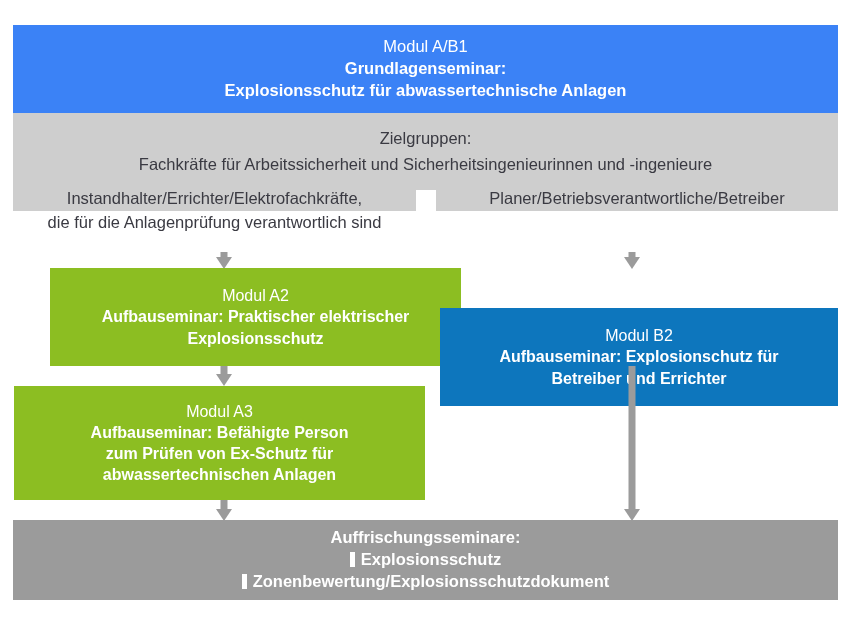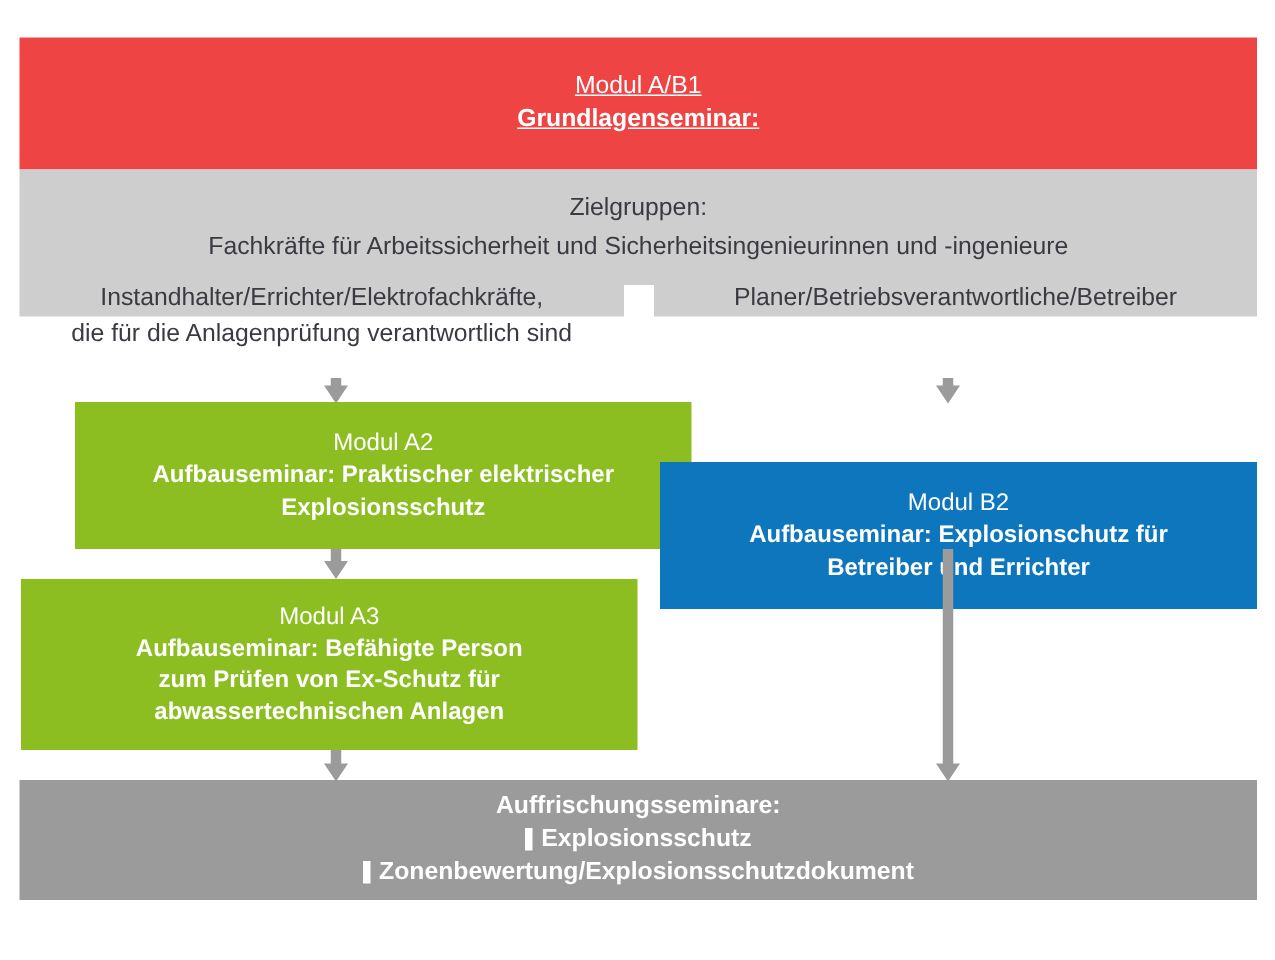--- a/index.html
+++ b/index.html
@@ -28,25 +28,24 @@
     justify-content: center;
     text-align: center;
     line-height: 1.32;
   }
   
   .box-top {
     left: 13px;
     top: 25px;
     width: 825px;
     height: 88px;
-    background: #ef4444;
+    background: #3b82f6;
     color: #ffffff;
     font-size: 16.5px;
     padding: 6px 24px;
-    text-decoration: underline;
   }
   .box-top .ln-1 { font-weight: normal; }
   .box-top .ln-2,
   .box-top .ln-3 { font-weight: bold; }
 
   
   .band-target {
     position: absolute;
     left: 13px;
     top: 113px;
@@ -198,20 +197,21 @@
   .arrow-right-2 .shaft { height: 144px; }
 </style>
 </head>
 <body>
 
 <div id="diagram">
 
   <div class="box box-top">
     <div class="ln-1">Modul A/B1</div>
     <div class="ln-2">Grundlagenseminar:</div>
+    <div class="ln-3">Explosionsschutz für abwassertechnische Anlagen</div>
   </div>
 
   <div class="band-target">
     <div class="band-heading">
       <div>Zielgruppen:</div>
       <div>Fachkräfte für Arbeitssicherheit und Sicherheitsingenieurinnen und -ingenieure</div>
     </div>
 
     <div class="band-col band-col-left">
       <div>Instandhalter/Errichter/Elektrofachkräfte,</div>

